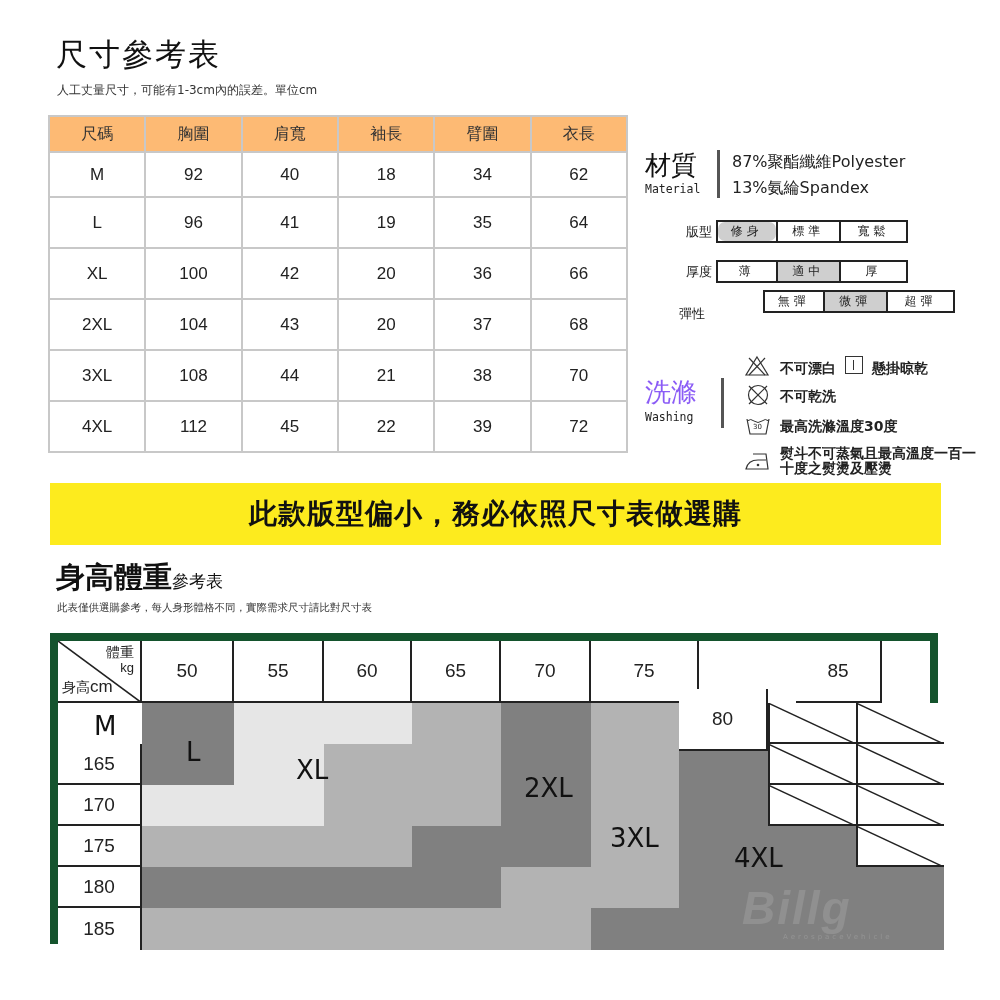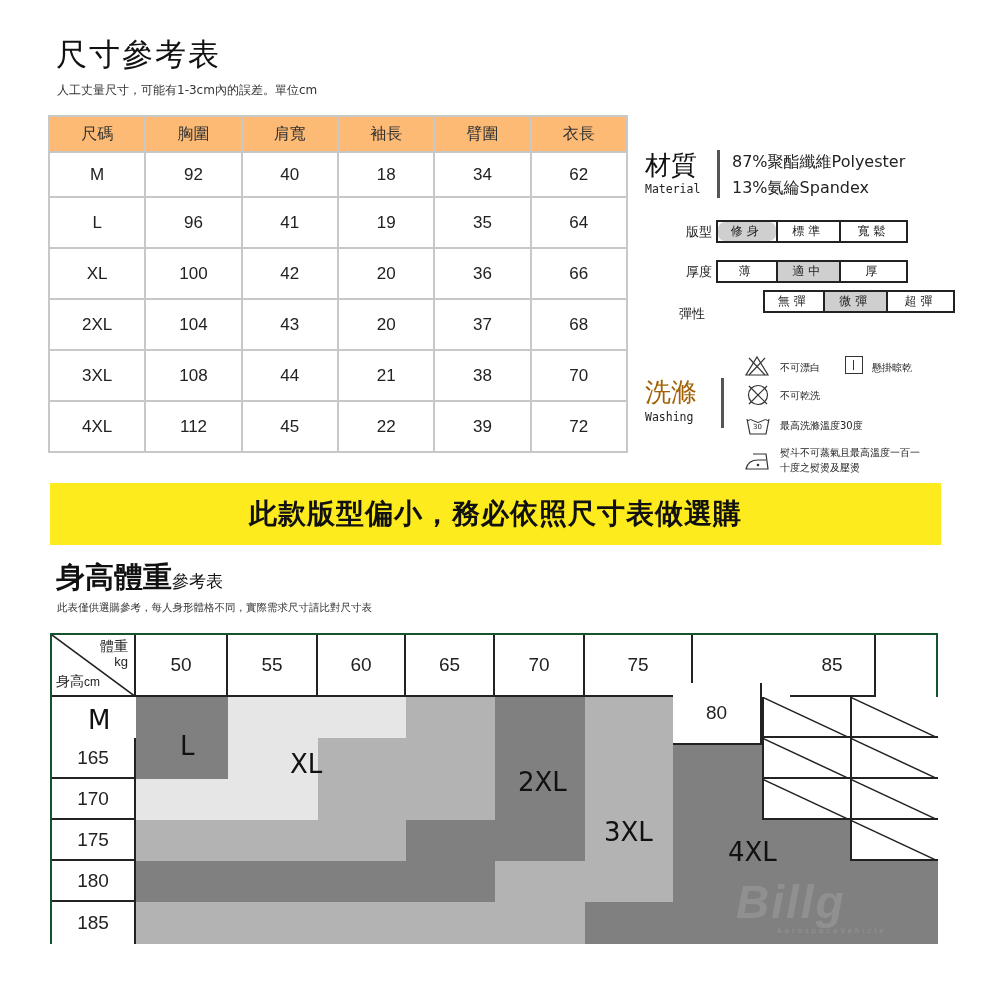--- a/index.html
+++ b/index.html
@@ -29,38 +29,38 @@
 
   
   .opt-label { font-size: 13px; color: #222; width: 40px; text-align: right; }
   .opt-box { display: flex; border: 2px solid #222; height: 23px; width: 192px; }
   .opt-seg { font-size: 12px; text-align: center; line-height: 19px; letter-spacing: 4px; color: #222; }
   .opt-seg + .opt-seg { border-left: 2px solid #222; }
   .opt-seg.s1 { width: 62px; border-radius: 7px; } .opt-seg.s2 { width: 68px; } .opt-seg.s3 { width: 72px; }
   .opt-seg.sel { background: #cfcfcf; }
 
   
-  #wash-zh { left: 645px; top: 377px; font-size: 26px; line-height: 30px; color: #a16207; }
+  #wash-zh { left: 645px; top: 377px; font-size: 26px; line-height: 30px; color: #8b5cf6; }
   #wash-en { left: 645px; top: 410px; font-family: "DejaVu Sans Mono", monospace; font-size: 11.5px; color: #222; }
   #wash-bar { left: 721px; top: 378px; height: 50px; }
   .wash-icon { width: 26px; height: 22px; }
-  .wash-text { font-size: 10px; color: #222; line-height: 14px; }
+  .wash-text { font-size: 14px; color: #222; line-height: 14px; font-weight: bold; }
 
   
   #banner { left: 50px; top: 483px; width: 891px; height: 62px; background: #FDEB1E; display: flex; align-items: center; justify-content: center; }
   #banner-text { font-size: 28px; font-weight: bold; color: #111; letter-spacing: 1px; }
 
   
   #title2 { left: 56px; top: 560px; color: #111; line-height: 34px; }
   #title2-main { font-size: 29px; font-weight: bold; }
   #title2-sub { font-size: 17px; }
   #subtitle2 { left: 57px; top: 601px; font-size: 10.5px; color: #333; }
 
   
-  #hw { left: 50px; top: 633px; width: 888px; height: 311px; border: 2px solid #14532d; }
+  #hw { left: 50px; top: 633px; width: 888px; height: 311px; border: 8px solid #14532d; }
   .hw-hdr { position: absolute; top: 0; height: 62px; border-right: 2px solid #222; border-bottom: 2px solid #222; background: #fff; font-family: "Liberation Sans", sans-serif; font-size: 19px; color: #222; display: flex; align-items: center; justify-content: center; }
   .hw-row { position: absolute; left: 0; width: 84px; border-right: 2px solid #222; border-bottom: 2px solid #222; background: #fff; font-family: "Liberation Sans", sans-serif; font-size: 19px; color: #222; display: flex; align-items: center; justify-content: center; }
   .hw-cell { position: absolute; }
   .hw-x { position: absolute; background: #fff; border-left: 2px solid #222; border-bottom: 2px solid #222; }
   .hw-label { position: absolute; font-family: "DejaVu Sans", sans-serif; font-size: 26px; color: #111; }
   #corner { position: absolute; left: 0; top: 0; width: 84px; height: 62px; border-right: 2px solid #222; border-bottom: 2px solid #222; }
   #corner-w { position: absolute; right: 6px; top: 4px; font-size: 14px; line-height: 15px; text-align: right; }
   #corner-h { position: absolute; left: 4px; bottom: 4px; font-size: 14px; }
   #watermark { position: absolute; left: 684px; top: 240px; font-family: "Liberation Sans", sans-serif; font-weight: bold; font-style: italic; font-size: 46px; color: rgba(255,255,255,0.13); letter-spacing: 2px; white-space: nowrap; }
   #watermark-sub { position: absolute; left: 725px; top: 292px; font-size: 7px; letter-spacing: 3px; color: rgba(255,255,255,0.15); white-space: nowrap; }
@@ -302,21 +302,21 @@
     </div>
   <div id="corner">
     <svg width="84" height="62" style="position:absolute;left:0;top:0;">
         <line x1="0" y1="0" x2="84" y2="62" stroke="#222" stroke-width="1.6"></line>
       </svg>
     <div id="corner-w">
       <div>體重</div>
       <div style="font-family:'Liberation Sans',sans-serif;font-size:13px;">kg</div>
     </div>
     <div id="corner-h">
-      <span>身高</span><span style="font-family:'Liberation Sans',sans-serif;font-size:12px;">cm</span>
+      <span>身高</span><span style="font-family:'Liberation Sans',sans-serif;font-size:17px;">cm</span>
     </div>
   </div>
   <div id="watermark">Billg</div>
   <div id="watermark-sub">AerospaceVehicle</div>
 <div class="hw-hdr" style="left: 84px; width: 92px;">50</div>
     <div class="hw-hdr" style="left: 176px; width: 90px;">55</div>
     <div class="hw-hdr" style="left: 266px; width: 88px;">60</div>
     <div class="hw-hdr" style="left: 354px; width: 89px;">65</div>
     <div class="hw-hdr" style="left: 443px; width: 90px;">70</div>
     <div class="hw-hdr" style="left: 533px; width: 108px;">75</div>

